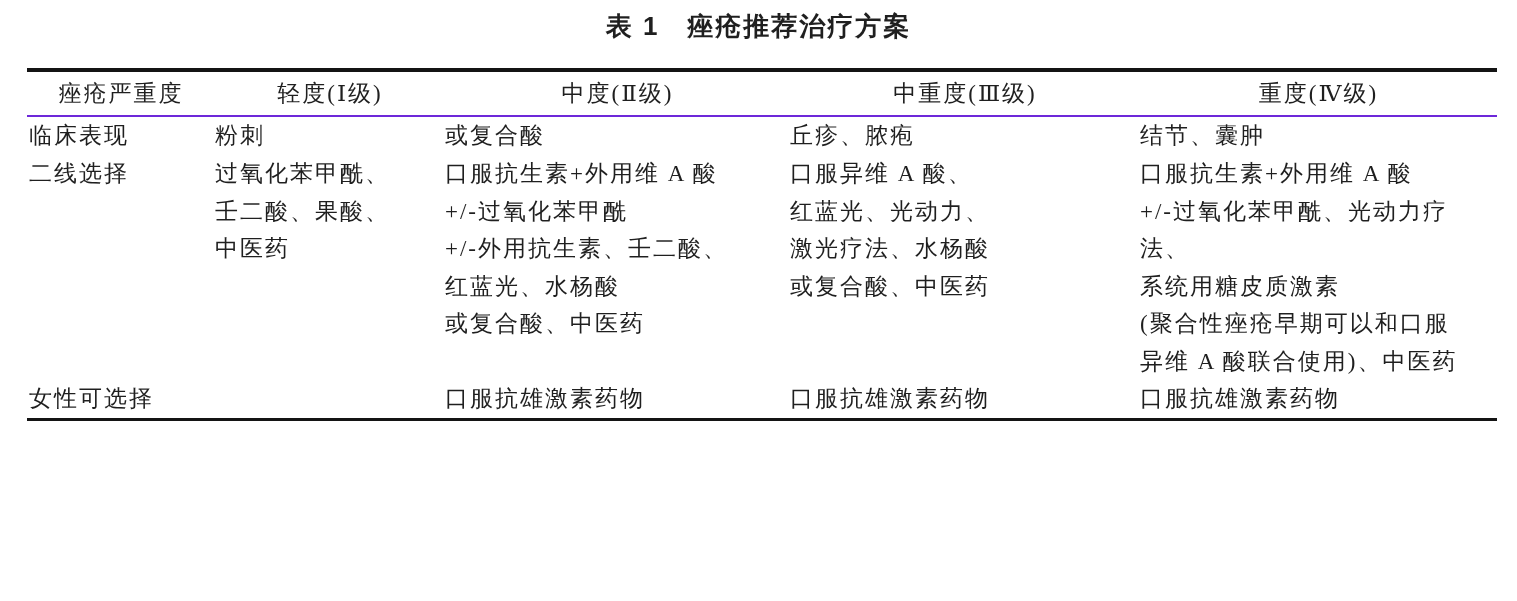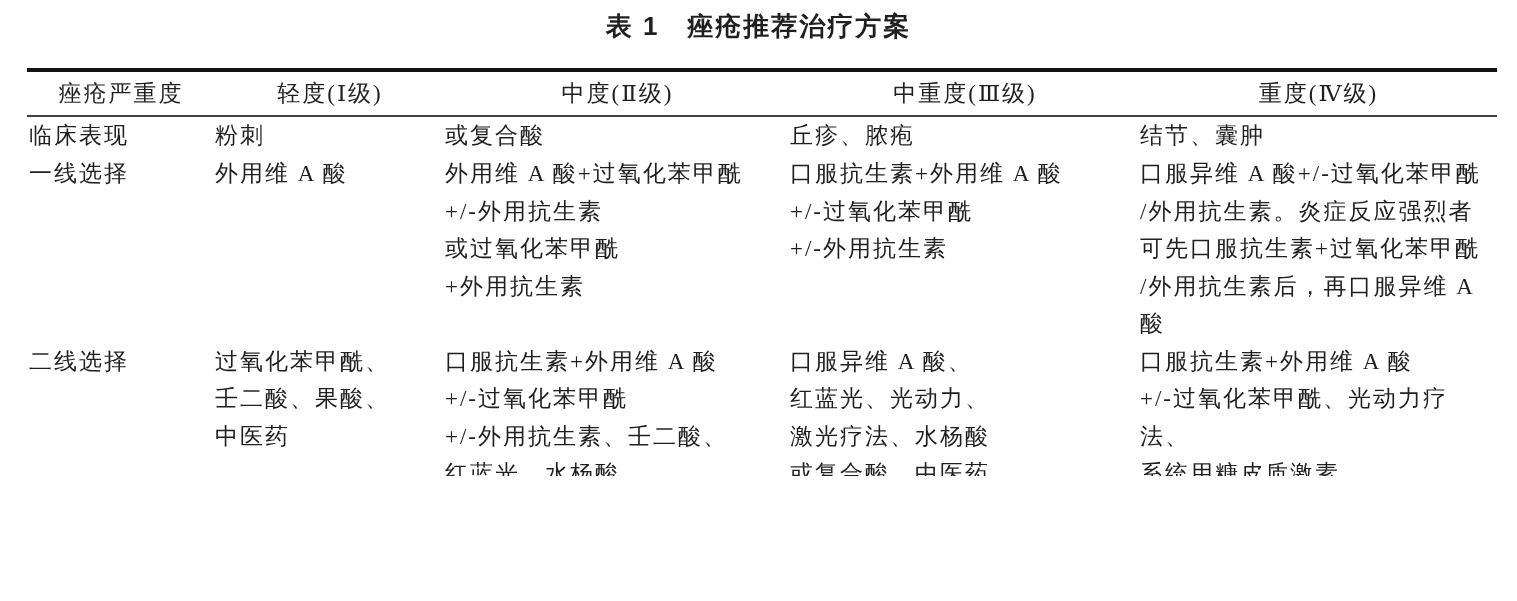--- a/index.html
+++ b/index.html
@@ -25,21 +25,21 @@
     border-collapse:collapse;
     table-layout:fixed;
     border-top:4px solid #141414;
     border-bottom:3px solid #141414;
     font-size:23px;
     letter-spacing:2px;
   }
   table.acne thead th {
     height:43px;
     font-weight:normal;
-    border-bottom:2px solid #404040;
+    border-bottom:2px solid #6d28d9;
     text-align:center;
     vertical-align:middle;
     padding:0;
   }
   table.acne tbody td {
     vertical-align:top;
     text-align:left;
     line-height:37.5px;
     white-space:pre-line;
     padding:0;
@@ -90,35 +90,20 @@
       </tr>
     </thead>
     <tbody>
       <tr class="r0">
         <td class="label">临床表现</td>
         <td>粉刺</td>
         <td>或复合酸</td>
         <td>丘疹、脓疱</td>
         <td>结节、囊肿</td>
       </tr>
-      <tr class="r1">
-        <td class="label">一线选择</td>
-        <td>外用维 A 酸</td>
-        <td>外用维 A 酸+过氧化苯甲酰
-+/-外用抗生素
-或过氧化苯甲酰
-+外用抗生素</td>
-        <td>口服抗生素+外用维 A 酸
-+/-过氧化苯甲酰
-+/-外用抗生素</td>
-        <td>口服异维 A 酸+/-过氧化苯甲酰
-/外用抗生素。炎症反应强烈者
-可先口服抗生素+过氧化苯甲酰
-/外用抗生素后，再口服异维 A 酸</td>
-      </tr>
       <tr class="r2">
         <td class="label">二线选择</td>
         <td>过氧化苯甲酰、
 壬二酸、果酸、
 中医药</td>
         <td>口服抗生素+外用维 A 酸
 +/-过氧化苯甲酰
 +/-外用抗生素、壬二酸、
 红蓝光、水杨酸
 或复合酸、中医药</td>

